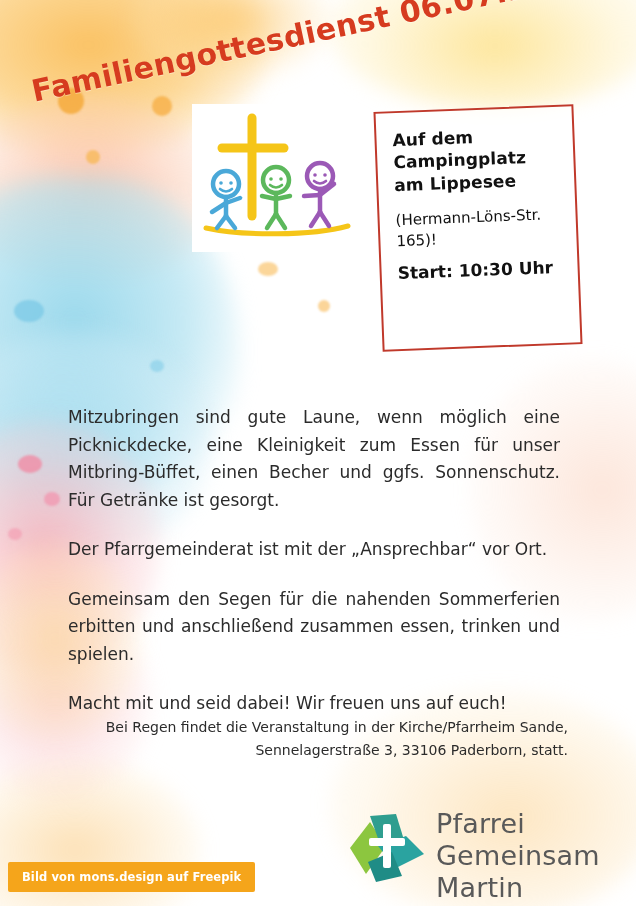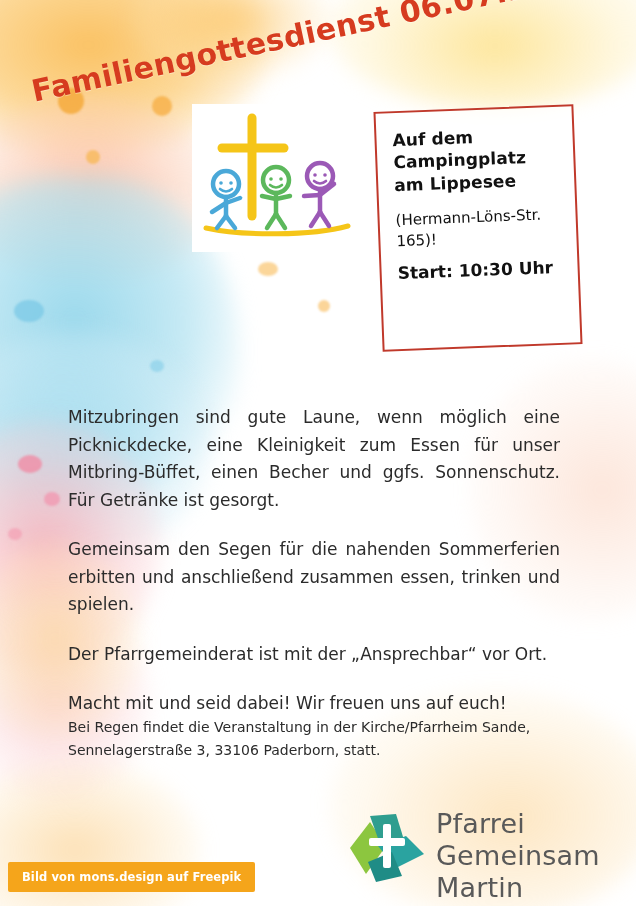--- a/index.html
+++ b/index.html
@@ -184,20 +184,21 @@
     margin-bottom: 12px;
   }
   .note {
     position: absolute;
     left: 68px;
     top: 716px;
     width: 500px;
     font-size: 14px;
     line-height: 1.62;
     color: #2b2b2b;
+    text-align: right;
   }
 
   
   .logo {
     position: absolute;
     left: 340px;
     top: 772px;
     width: 290px;
     height: 110px;
     margin-top: 30px;
@@ -322,22 +323,22 @@
   </div>
 
   <div class="infobox">
     <div class="line1">Auf dem Campingplatz am Lippesee</div>
     <div class="line2">(Hermann-Löns-Str. 165)!</div>
     <div class="line3">Start: 10:30 Uhr</div>
   </div>
 
   <div class="body-text">
     <p>Mitzubringen sind gute Laune, wenn möglich eine Picknickdecke, eine Kleinigkeit zum Essen für unser Mitbring-Büffet, einen Becher und ggfs. Sonnenschutz. Für Getränke ist gesorgt.</p>
+    <p>Der Pfarrgemeinderat ist mit der „Ansprechbar“ vor Ort.</p>
     <p>Gemeinsam den Segen für die nahenden Sommerferien erbitten und anschließend zusammen essen, trinken und spielen.</p>
-    <p>Der Pfarrgemeinderat ist mit der „Ansprechbar“ vor Ort.</p>
     <p class="last">Macht mit und seid dabei! Wir freuen uns auf euch!</p>
   </div>
 
   <div class="note">Bei Regen findet die Veranstaltung in der Kirche/Pfarrheim Sande, Sennelagerstraße 3, 33106 Paderborn, statt.</div>
 
   <div class="logo">
     <div class="logo-mark">
       <svg width="92" height="82" viewBox="0 0 92 82" xmlns="http://www.w3.org/2000/svg">
         <path d="M10 42 L30 16 L46 40 L26 68 Z" fill="#8cc63f"></path>
         <path d="M30 10 L56 8 L64 34 L40 38 Z" fill="#2f9e8f"></path>

